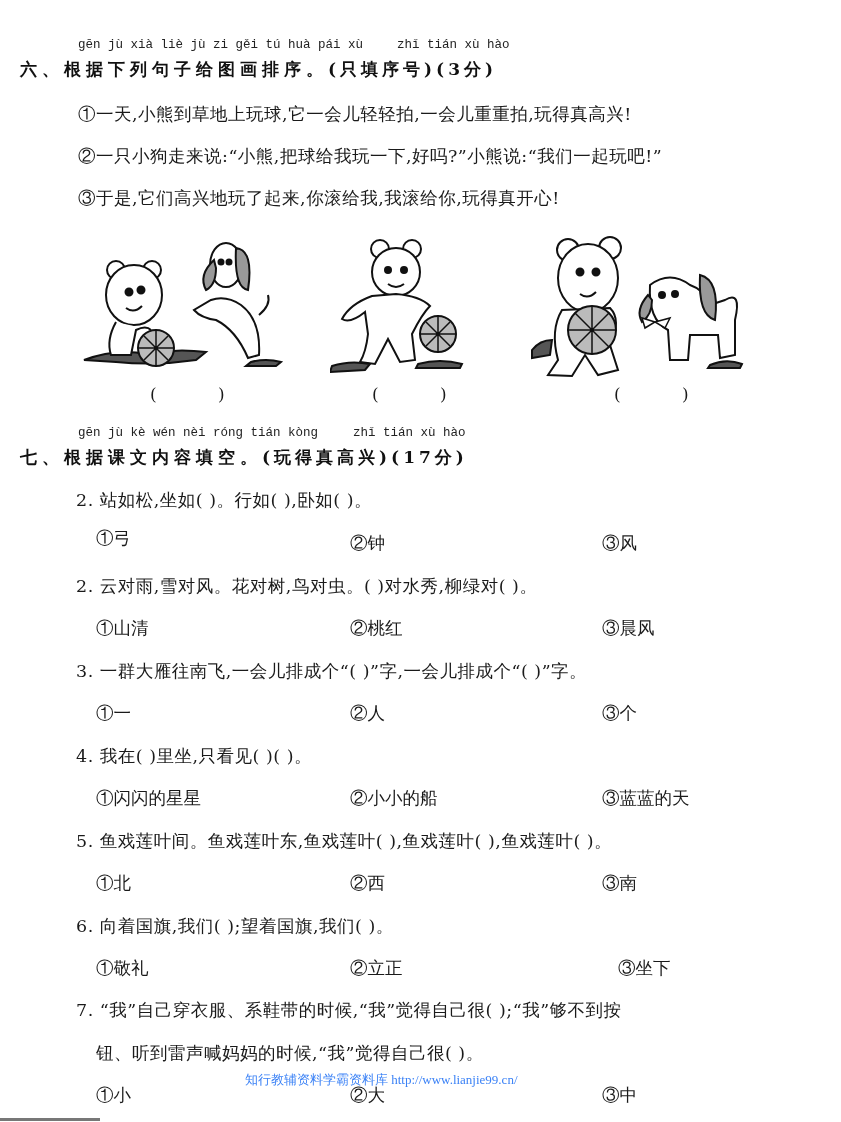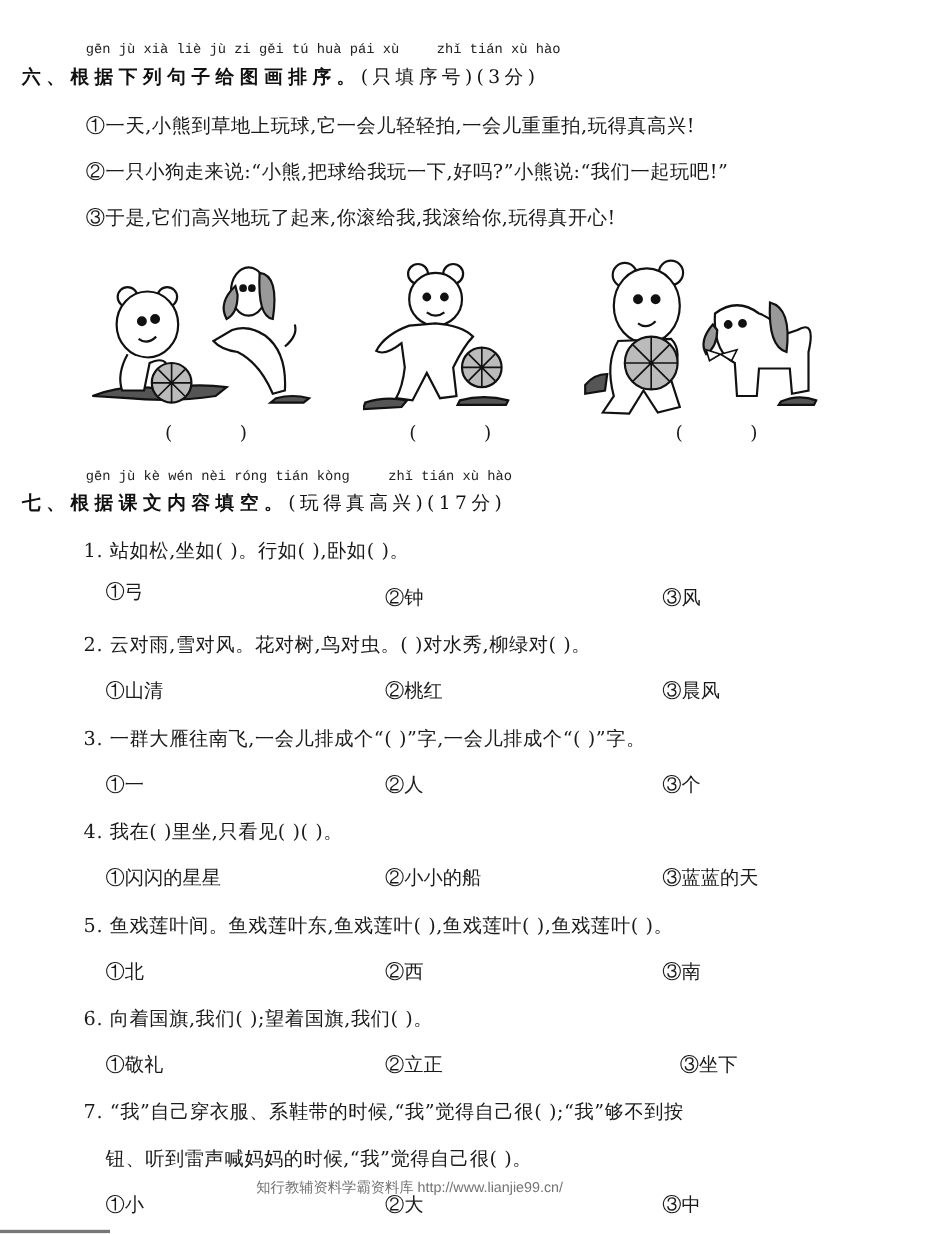--- a/index.html
+++ b/index.html
@@ -1,26 +1,26 @@
 <!DOCTYPE html>
 <html><head>
 <meta charset="utf-8">
 <style>
   html, body { margin: 0; padding: 0; background: #ffffff; }
   body { width: 841px; height: 1122px; position: relative; overflow: hidden;
          font-family: "DejaVu Serif", "Liberation Serif", serif; color: #1a1a1a; }
   .abs { position: absolute; }
   .pinyin { font-family: Liberation Mono, monospace; font-size: 12.5px; color: #222; white-space: nowrap; }
   .sec-title { font-family: "DejaVu Sans", "Liberation Sans", sans-serif; font-weight: bold; font-size: 17px; letter-spacing: 5px; white-space: nowrap; color: #111; }
-  .sec-title .note { font-weight: normal; letter-spacing: 4px; font-family: "DejaVu Serif", serif; }
+  .sec-title .note { font-weight: bold; letter-spacing: 4px; font-family: "DejaVu Serif", serif; }
   .line { font-size: 17.5px; white-space: nowrap; letter-spacing: 0.5px; }
   .opt { font-size: 17.5px; white-space: nowrap; }
   .paren { font-size: 17px; letter-spacing: 28px; white-space: nowrap; }
   .pic { position: absolute; }
-  .watermark { font-family: Liberation Sans, sans-serif; font-size: 13px; color: #737373; white-space: nowrap; }
+  .watermark { font-family: Liberation Serif, serif; font-size: 13px; color: #3b82f6; white-space: nowrap; margin-left: 12px; }
   .corner-line { position: absolute; left: 0; top: 1118px; width: 100px; height: 3px; background: #777; }
 </style>
 </head>
 <body>
 
 <div class="abs pinyin" style="left:78px; top:38px;">
   <span>gēn jù xià liè jù  zi gěi tú huà pái xù</span>
 </div>
 <div class="abs pinyin" style="left:397px; top:38px;">zhǐ tián xù hào</div>
 <div class="abs sec-title" style="left:20px; top:58px;">
@@ -94,21 +94,21 @@
   </g>
 </svg>
 <div class="abs paren" style="left:614px; top:384px;">(  )</div>
 
 <div class="abs pinyin" style="left:78px; top:426px;">gēn jù  kè wén nèi róng tián kòng</div>
 <div class="abs pinyin" style="left:353px; top:426px;">zhǐ tián xù hào</div>
 <div class="abs sec-title" style="left:20px; top:446px;">
   <span>七、根据课文内容填空。</span><span class="note">(玩得真高兴)(17分)</span>
 </div>
 
-<div class="abs line" style="left:76px; top:488px;">1. 站如松,坐如(      )。行如(      ),卧如(      )。</div>
+<div class="abs line" style="left:76px; top:488px;">2. 站如松,坐如(      )。行如(      ),卧如(      )。</div>
 <div class="abs opt" style="left:96px; top:526px;">①弓</div>
 <div class="abs opt" style="left:350px; top:531px;">②钟</div>
 <div class="abs opt" style="left:602px; top:531px;">③风</div>
 
 <div class="abs line" style="left:76px; top:574px;">2. 云对雨,雪对风。花对树,鸟对虫。(      )对水秀,柳绿对(      )。</div>
 <div class="abs opt" style="left:96px; top:616px;">①山清</div>
 <div class="abs opt" style="left:350px; top:616px;">②桃红</div>
 <div class="abs opt" style="left:602px; top:616px;">③晨风</div>
 
 <div class="abs line" style="left:76px; top:659px;">3. 一群大雁往南飞,一会儿排成个“(      )”字,一会儿排成个“(      )”字。</div>

